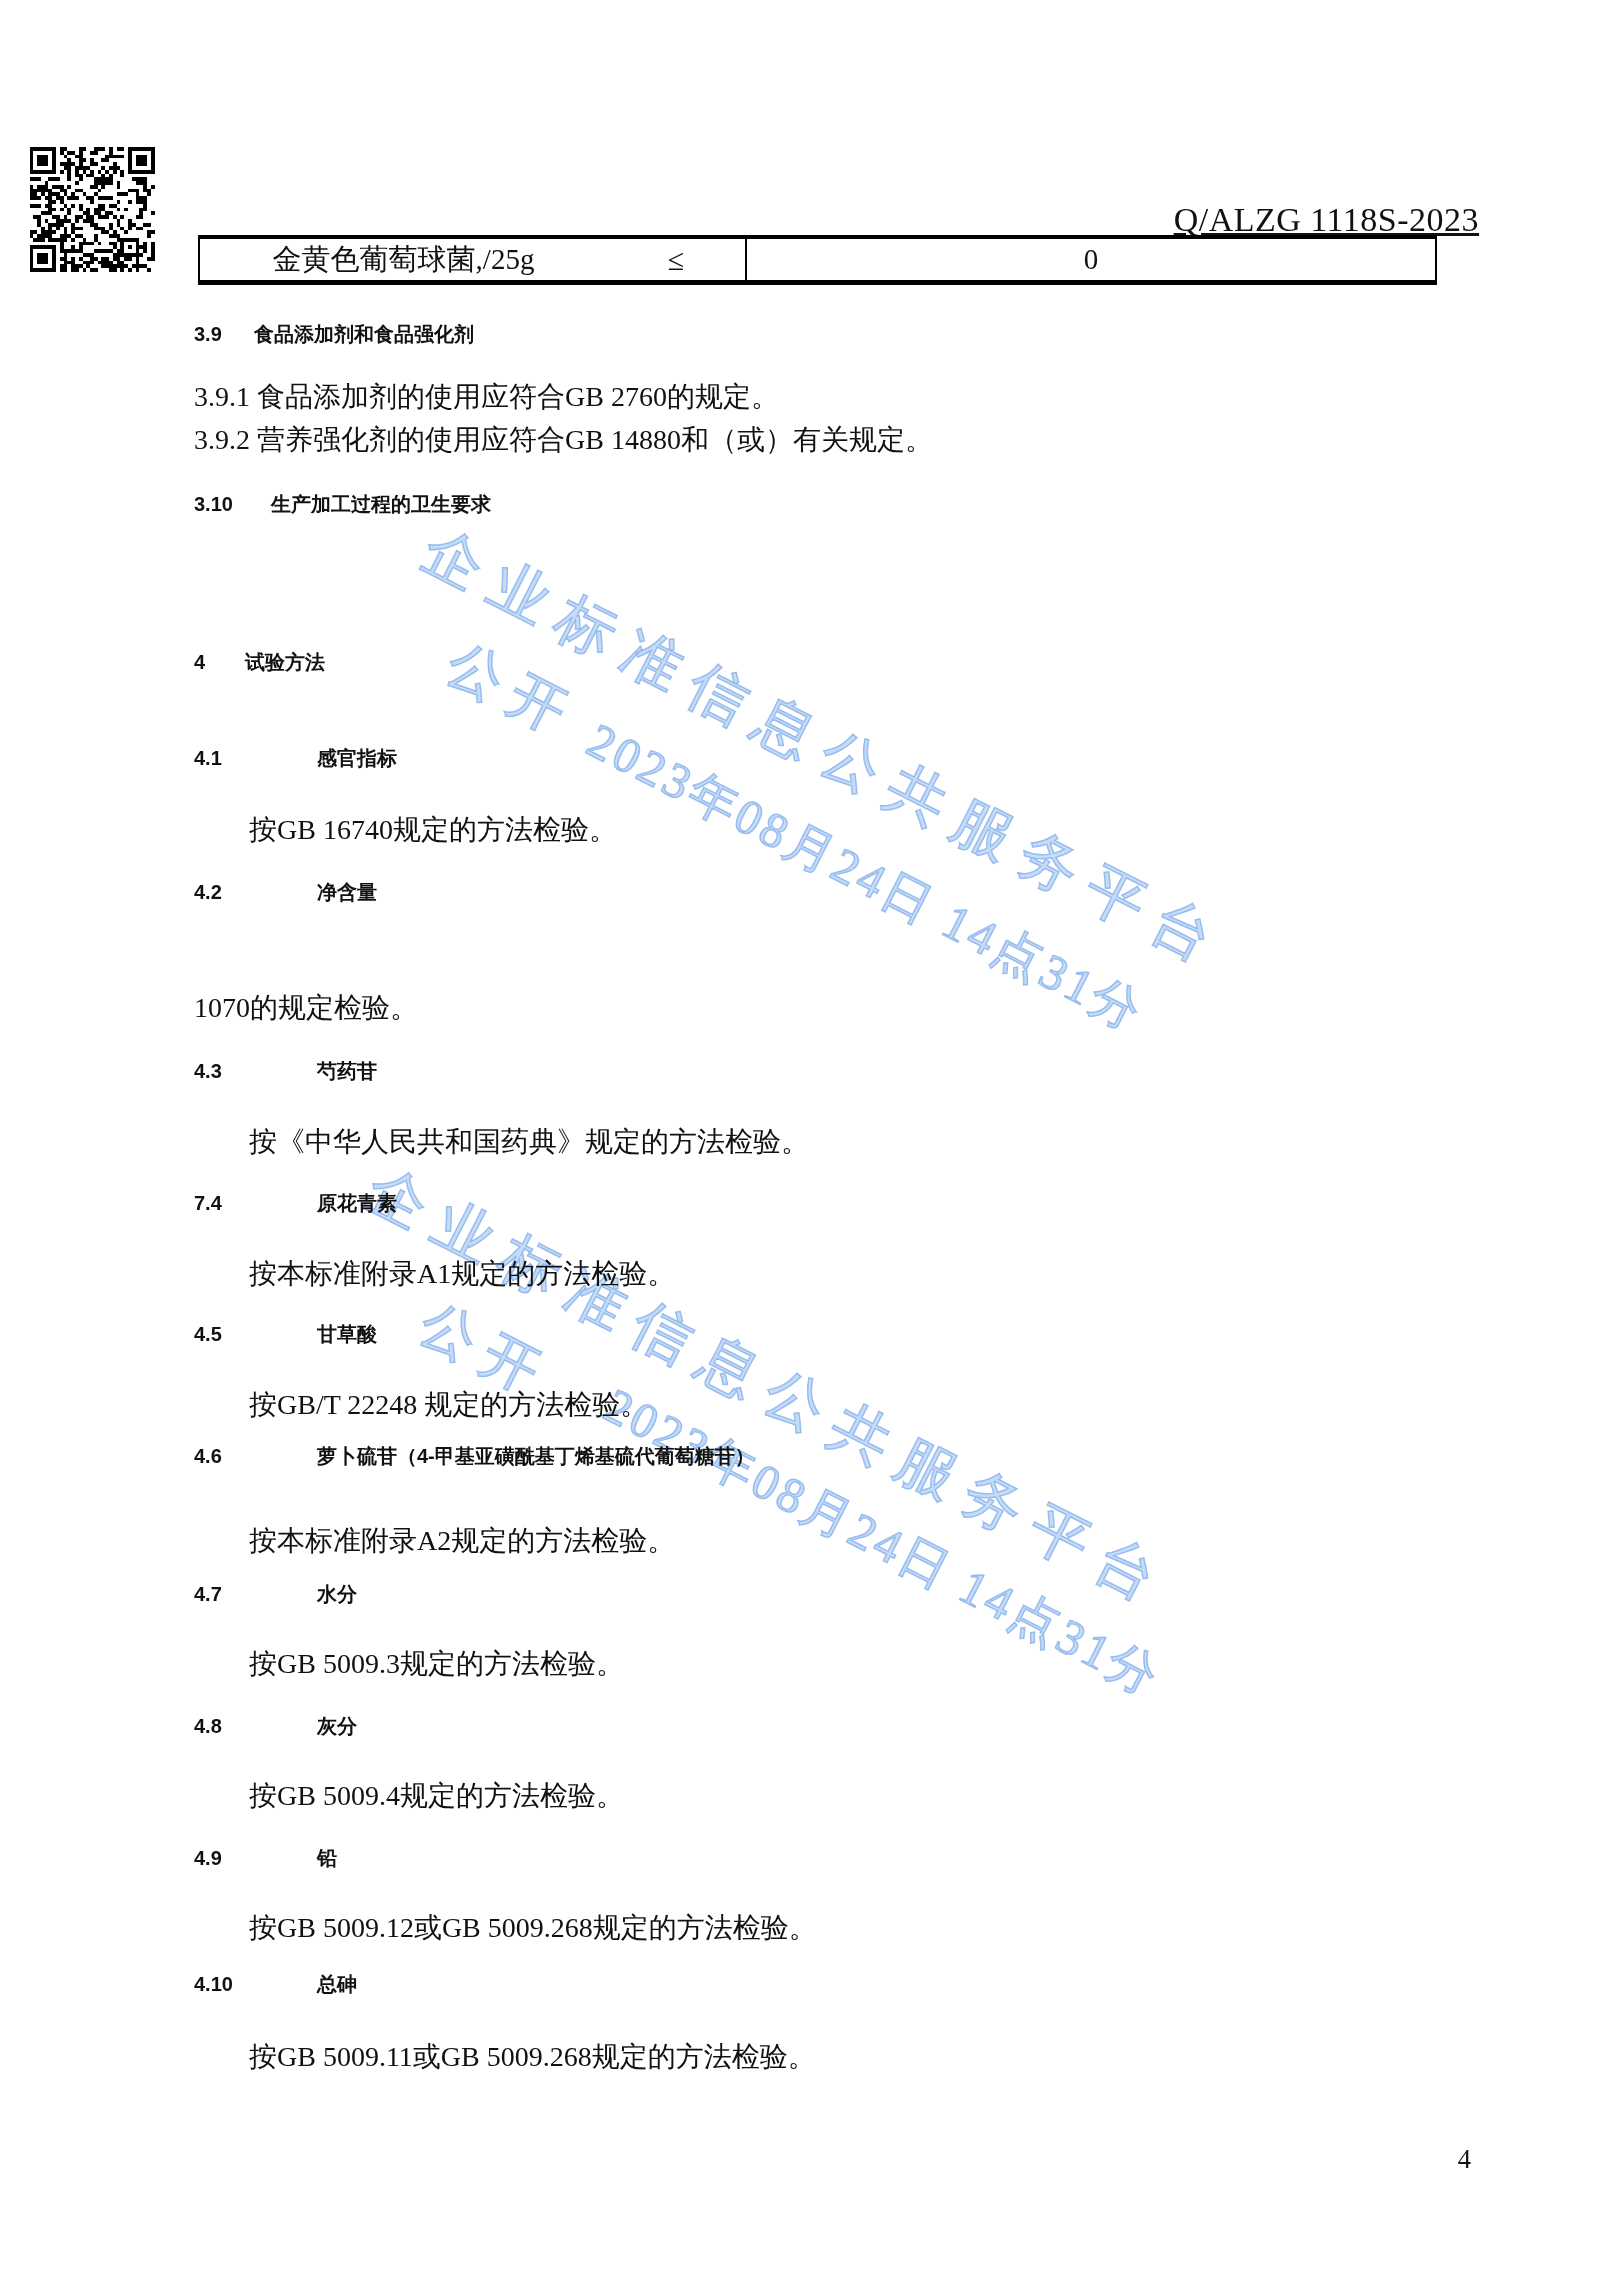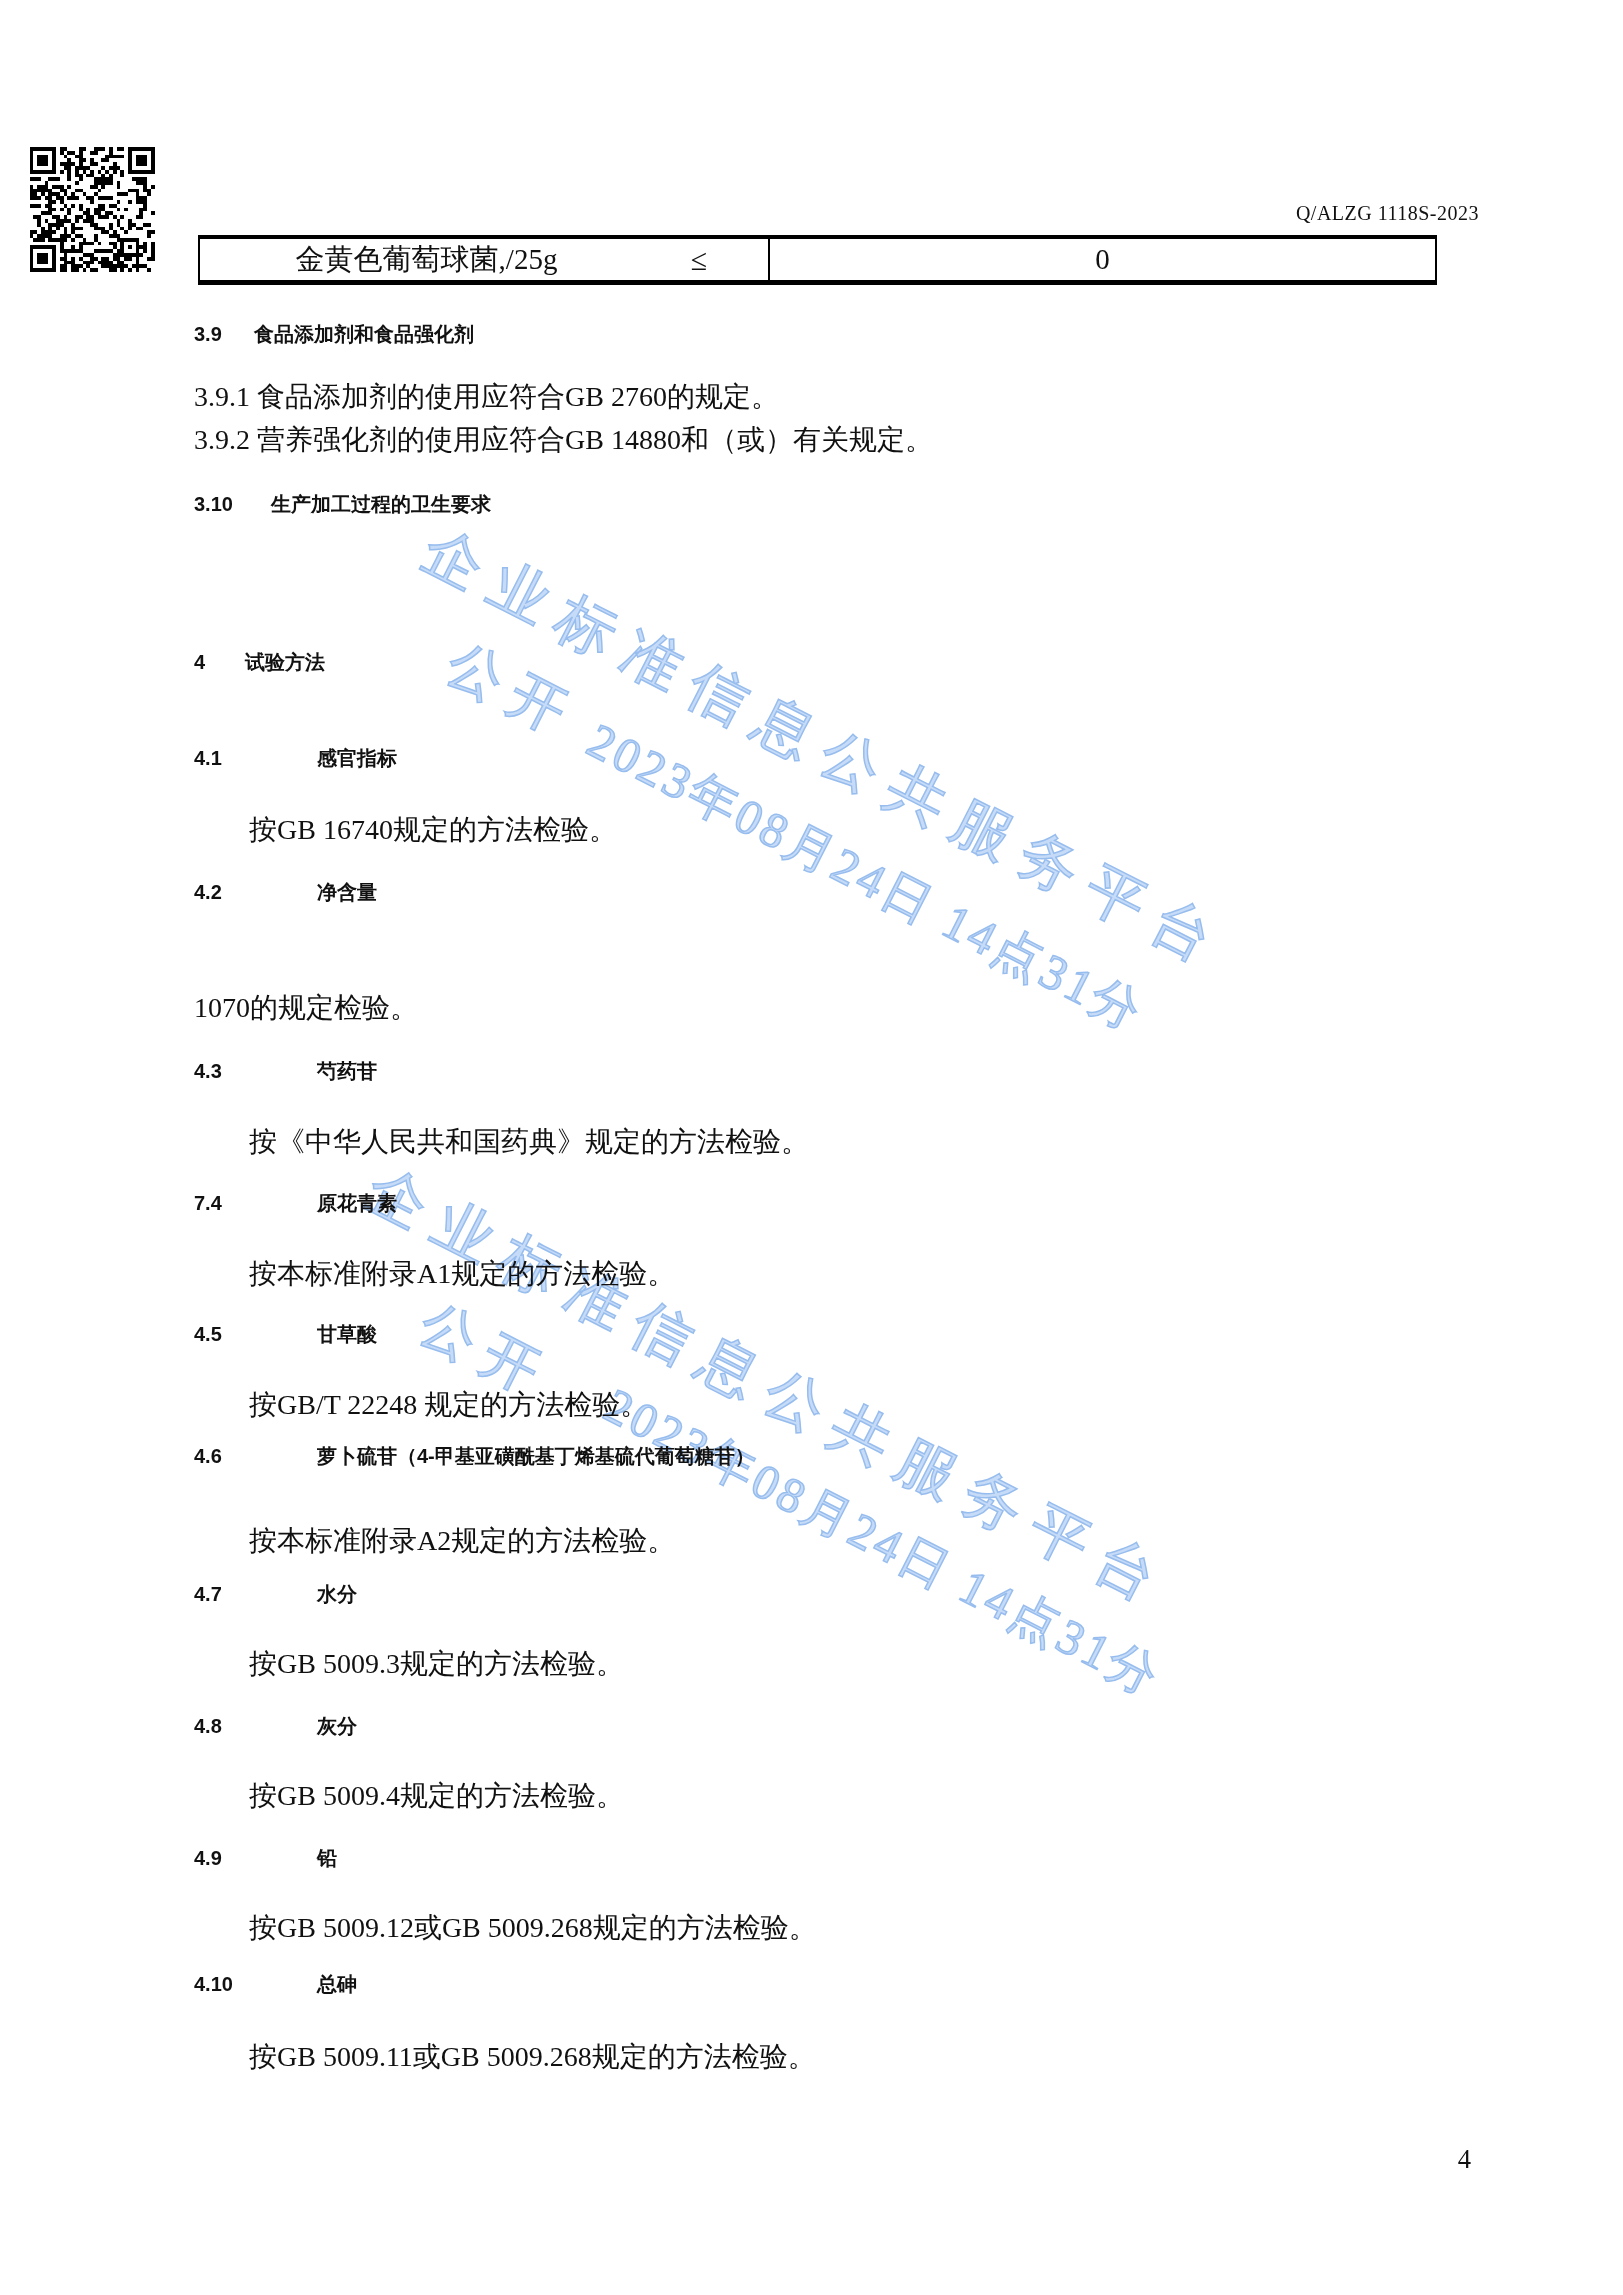--- a/index.html
+++ b/index.html
@@ -11,35 +11,36 @@
     overflow:hidden;
     font-family:"Liberation Serif","DejaVu Serif",serif;
     color:#111;
   }
   
   .qr-box{position:absolute;left:29px;top:147px;width:126px;height:125px;z-index:2;}
   .qr-box svg{width:100%;height:100%;shape-rendering:crispEdges;}
   
   .header-code{
     position:absolute;top:203px;right:145px;
-    font-size:20px;line-height:1;letter-spacing:0.5px;
+    font-size:34px;line-height:1;letter-spacing:0.5px;
     font-family:"Liberation Serif","DejaVu Serif",serif;
     z-index:2;
+    text-decoration:underline;
   }
   
   .spec-table{
     position:absolute;left:198px;top:235px;width:1239px;height:50px;
     border-top:4.6px solid #000;border-bottom:5.1px solid #000;
     border-left:2px solid #000;border-right:2.6px solid #000;
     box-sizing:border-box;display:flex;z-index:2;
     font-size:29px;
   }
   .cell-left{
     width:547px;box-sizing:border-box;border-right:2px solid #000;
-    display:flex;align-items:center;margin-left:23px;
+    display:flex;align-items:center;
   }
   .item-name{flex:1;text-align:center;}
   .op{width:138px;text-align:center;font-size:30px;}
   .cell-right{flex:1;display:flex;align-items:center;justify-content:center;}
   
   .heading{
     position:absolute;left:194px;white-space:nowrap;
     font-family:"Liberation Sans","DejaVu Sans",sans-serif;
     font-weight:bold;font-size:20px;line-height:1.15;z-index:2;
   }

